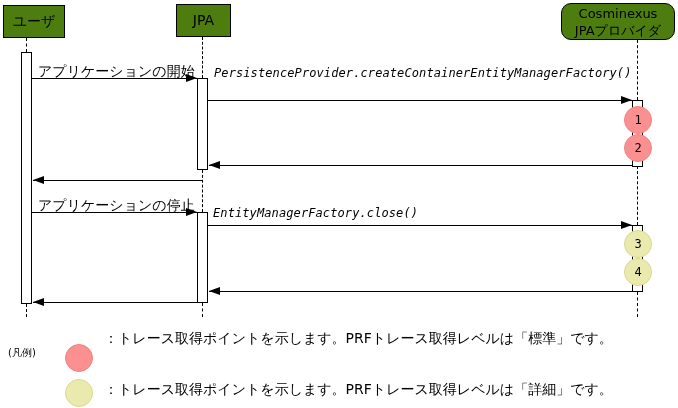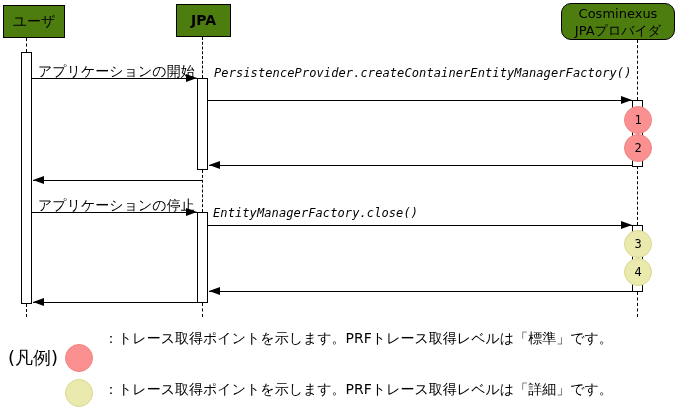--- a/index.html
+++ b/index.html
@@ -32,35 +32,35 @@
     line-height:15px; white-space:nowrap; z-index:4; letter-spacing:0.1px;font-style:italic;
   }
   .trace-circle {
     position:absolute; width:28px; height:28px; border-radius:50%;
     display:flex; align-items:center; justify-content:center;
     font-family:"DejaVu Sans Mono", monospace; font-size:12px; z-index:5;
     box-sizing:border-box;
   }
   .trace-standard { background:#FA9090; border:1px solid #F28282; }
   .trace-detail   { background:#EAEAAE; border:1px solid #D9D98F; }
-  .legend-title { position:absolute; font-size:18px; white-space:nowrap; }
+  .legend-title { position:absolute; font-size:10px; white-space:nowrap; }
   .legend-text  { position:absolute; font-size:14px; white-space:nowrap; }
   .legend-circle {
     position:absolute; width:28px; height:28px; border-radius:50%; box-sizing:border-box;
   }
 </style>
 </head>
 <body>
 
 <div class="canvas">
 
   <div class="actor-box" style="left:3px; top:5px; width:62px; height:33px;">
     <span>ユーザ</span>
   </div>
-  <div class="actor-box" style="left:176px; top:4px; width:55px; height:33px;font-weight:bold;">
+  <div class="actor-box" style="left:176px; top:4px; width:55px; height:33px;">
     <span>JPA</span>
   </div>
   <div class="actor-box" style="left:561px; top:3px; width:114px; height:37px; font-size:13px;border-radius:10px;">
     <span>Cosminexus</span>
     <span>JPAプロバイダ</span>
   </div>
 
   <div class="lifeline" style="left:26px; top:38px; height:14px;"></div>
   <div class="lifeline" style="left:26px; top:304px; height:13px;"></div>
 

